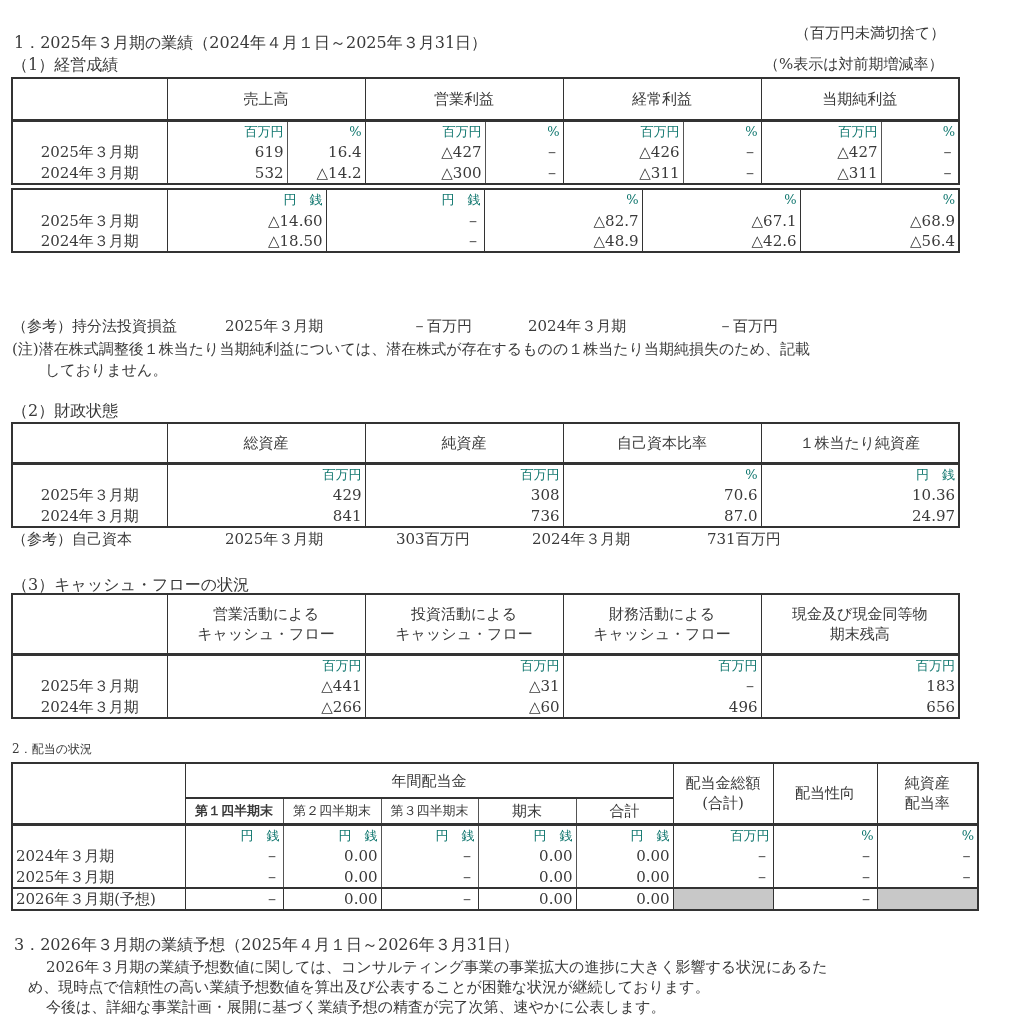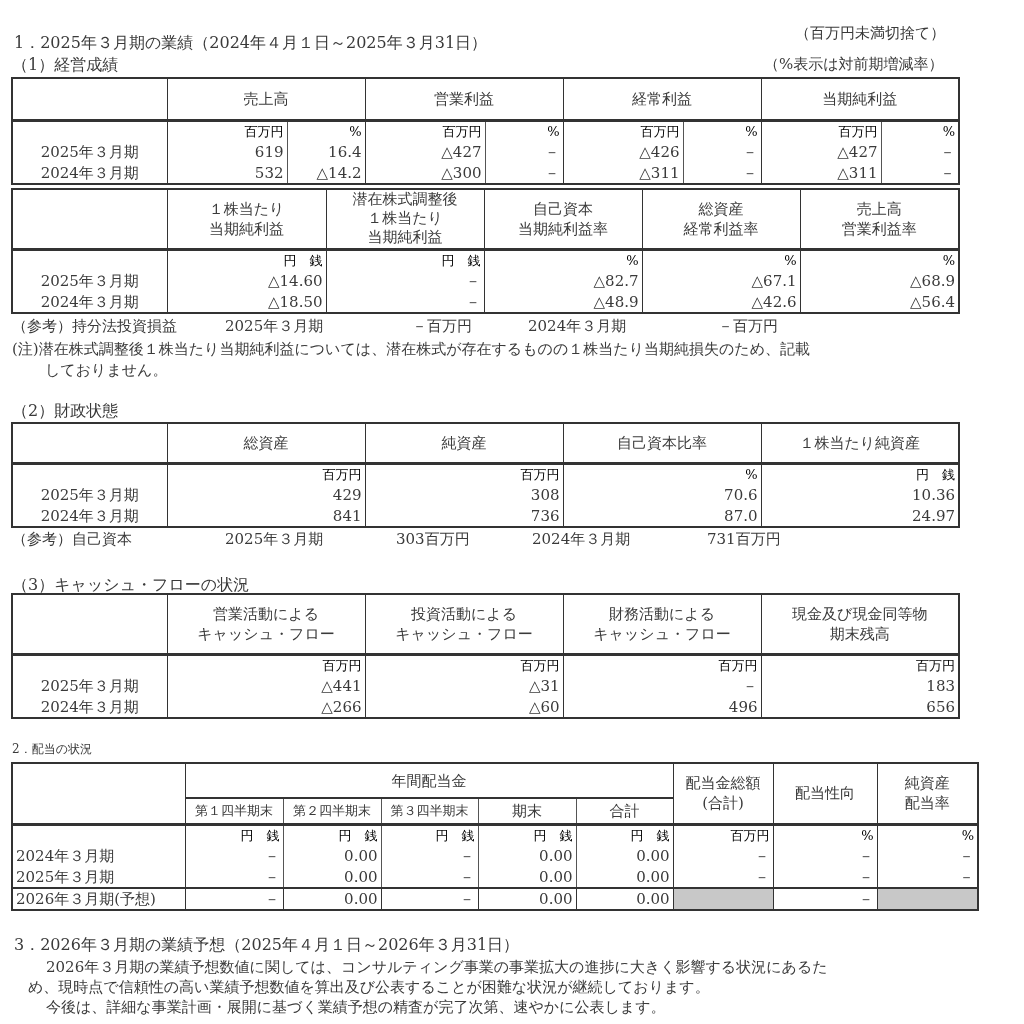--- a/index.html
+++ b/index.html
@@ -8,21 +8,21 @@
   .abs{position:absolute;white-space:nowrap;}
   table{position:absolute;border-collapse:collapse;table-layout:fixed;padding-left:20px;}
   td{padding:0 3px;overflow:hidden;white-space:nowrap;line-height:20px;font-size:15px;}
   .hdr td{text-align:center;vertical-align:middle;line-height:20px;}
   .thick-b{border-bottom:3px solid #333;}
   .outer{border:2px solid #333;}
   td.v{border-right:1.5px solid #333;}
   td.vthin{border-right:1px solid #555;}
   .r{text-align:right;}
   .lab{text-align:center;}
-  .unit{font-size:13px;color:#000000;}
+  .unit{font-size:13px;color:#0f766e;}
   .gray{background:#c8c8c8;}
   .small{font-size:13px;}
 </style>
 </head>
 <body>
 
 <div class="abs" style="left:795px;top:24px;">（百万円未満切捨て）</div>
 <div class="abs" style="left:14px;top:33px;font-size:16px;">1．2025年３月期の業績（2024年４月１日～2025年３月31日）</div>
 <div class="abs" style="left:12px;top:55px;font-size:16px;">（1）経営成績</div>
 <div class="abs" style="left:764px;top:55px;text-align:center;">（%表示は対前期増減率）</div>
@@ -86,44 +86,20 @@
 <table class="outer" style="left:11px;top:188px;width:947px;">
   <colgroup>
     <col style="width:155px">
       <col style="width:159px">
       <col style="width:158px">
     <col style="width:158px">
       <col style="width:158px">
       <col style="width:159px">
   </colgroup>
   <tbody>
-      <tr class="hdr" style="height:60px;">
-    <td class="v thick-b"></td>
-    <td class="v thick-b">
-      <div>１株当たり</div>
-          <div>当期純利益</div>
-    </td>
-    <td class="v thick-b" style="line-height:19px;">
-      <div>潜在株式調整後</div>
-          <div>１株当たり</div>
-          <div>当期純利益</div>
-    </td>
-    <td class="v thick-b">
-      <div>自己資本</div>
-          <div>当期純利益率</div>
-    </td>
-    <td class="v thick-b">
-      <div>総資産</div>
-          <div>経常利益率</div>
-    </td>
-    <td class="thick-b">
-      <div>売上高</div>
-          <div>営業利益率</div>
-    </td>
-  </tr>
   <tr style="height:20px;">
     <td class="v"></td>
     <td class="r v unit">円　銭</td>
     <td class="r v unit">円　銭</td>
     <td class="r v unit">%</td>
     <td class="r v unit">%</td>
     <td class="r unit">%</td>
   </tr>
   <tr style="height:21px;">
     <td class="v lab">2025年３月期</td>
@@ -272,21 +248,21 @@
           <div>配当金総額</div>
           <div>(合計)</div>
         </td>
     <td rowspan="2" class="v thick-b">配当性向</td>
     <td rowspan="2" class="thick-b">
           <div>純資産</div>
           <div>配当率</div>
         </td>
   </tr>
   <tr class="hdr" style="height:26px;">
-    <td class="vthin thick-b small" style="padding:0;">第１四半期末</td>
+    <td class="vthin thick-b small" style="padding:0;font-weight:bold;">第１四半期末</td>
     <td class="vthin thick-b small" style="padding:0;">第２四半期末</td>
     <td class="vthin thick-b small" style="padding:0;">第３四半期末</td>
     <td class="vthin thick-b">期末</td>
     <td class="v thick-b">合計</td>
   </tr>
   <tr style="height:20px;">
     <td class="v"></td>
     <td class="r vthin unit">円　銭</td>
     <td class="r vthin unit">円　銭</td>
     <td class="r vthin unit">円　銭</td>

